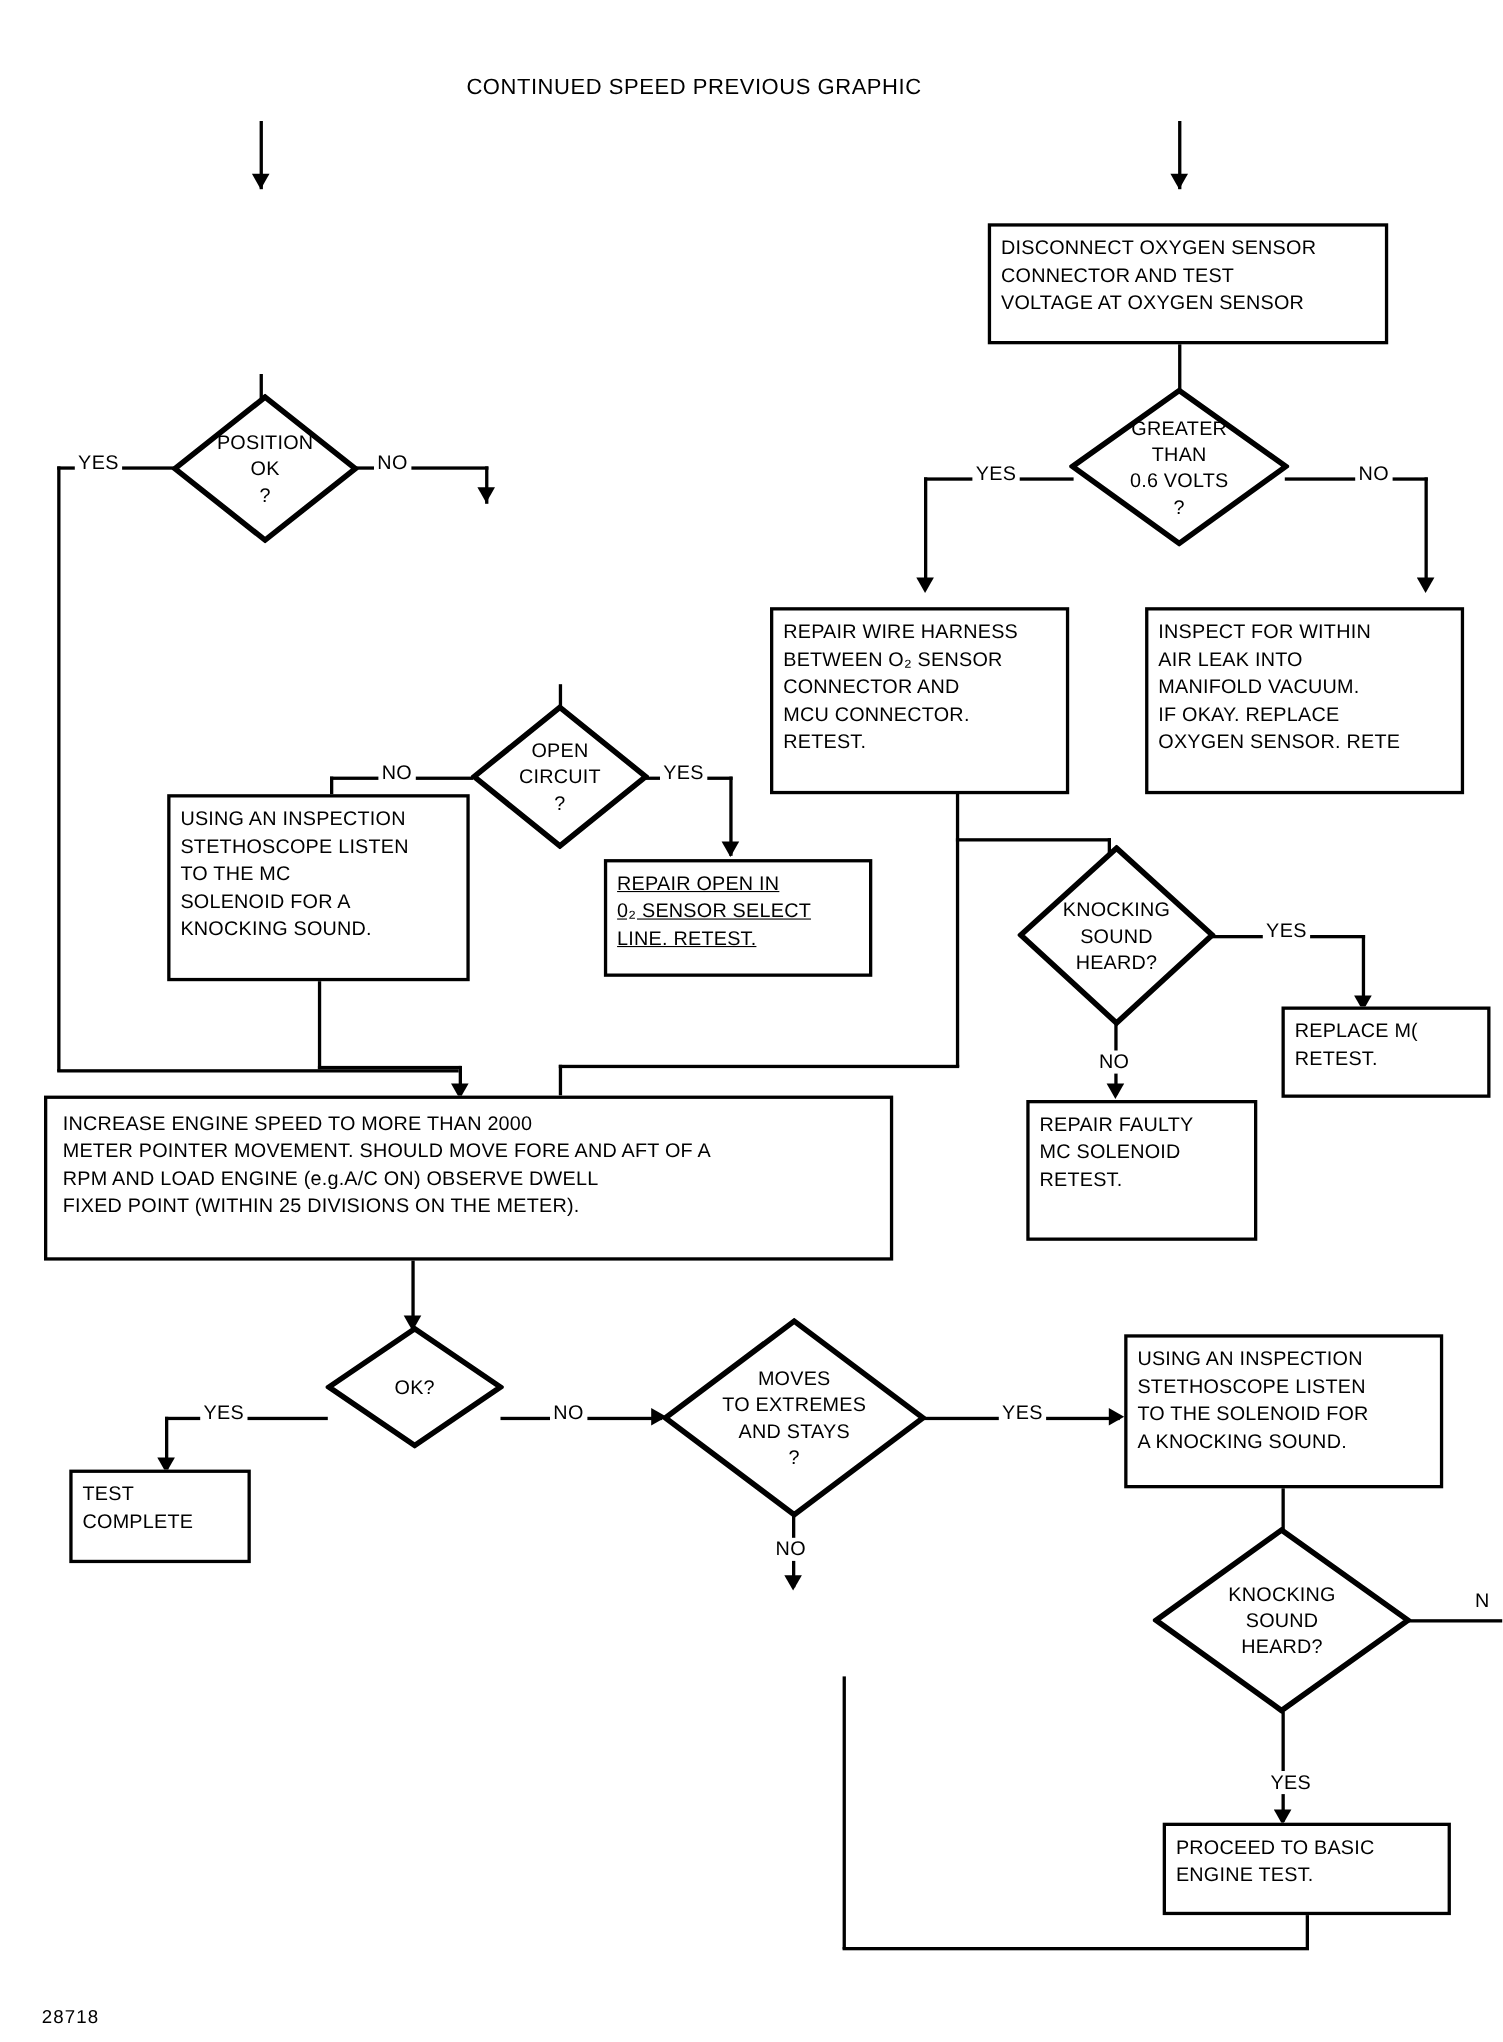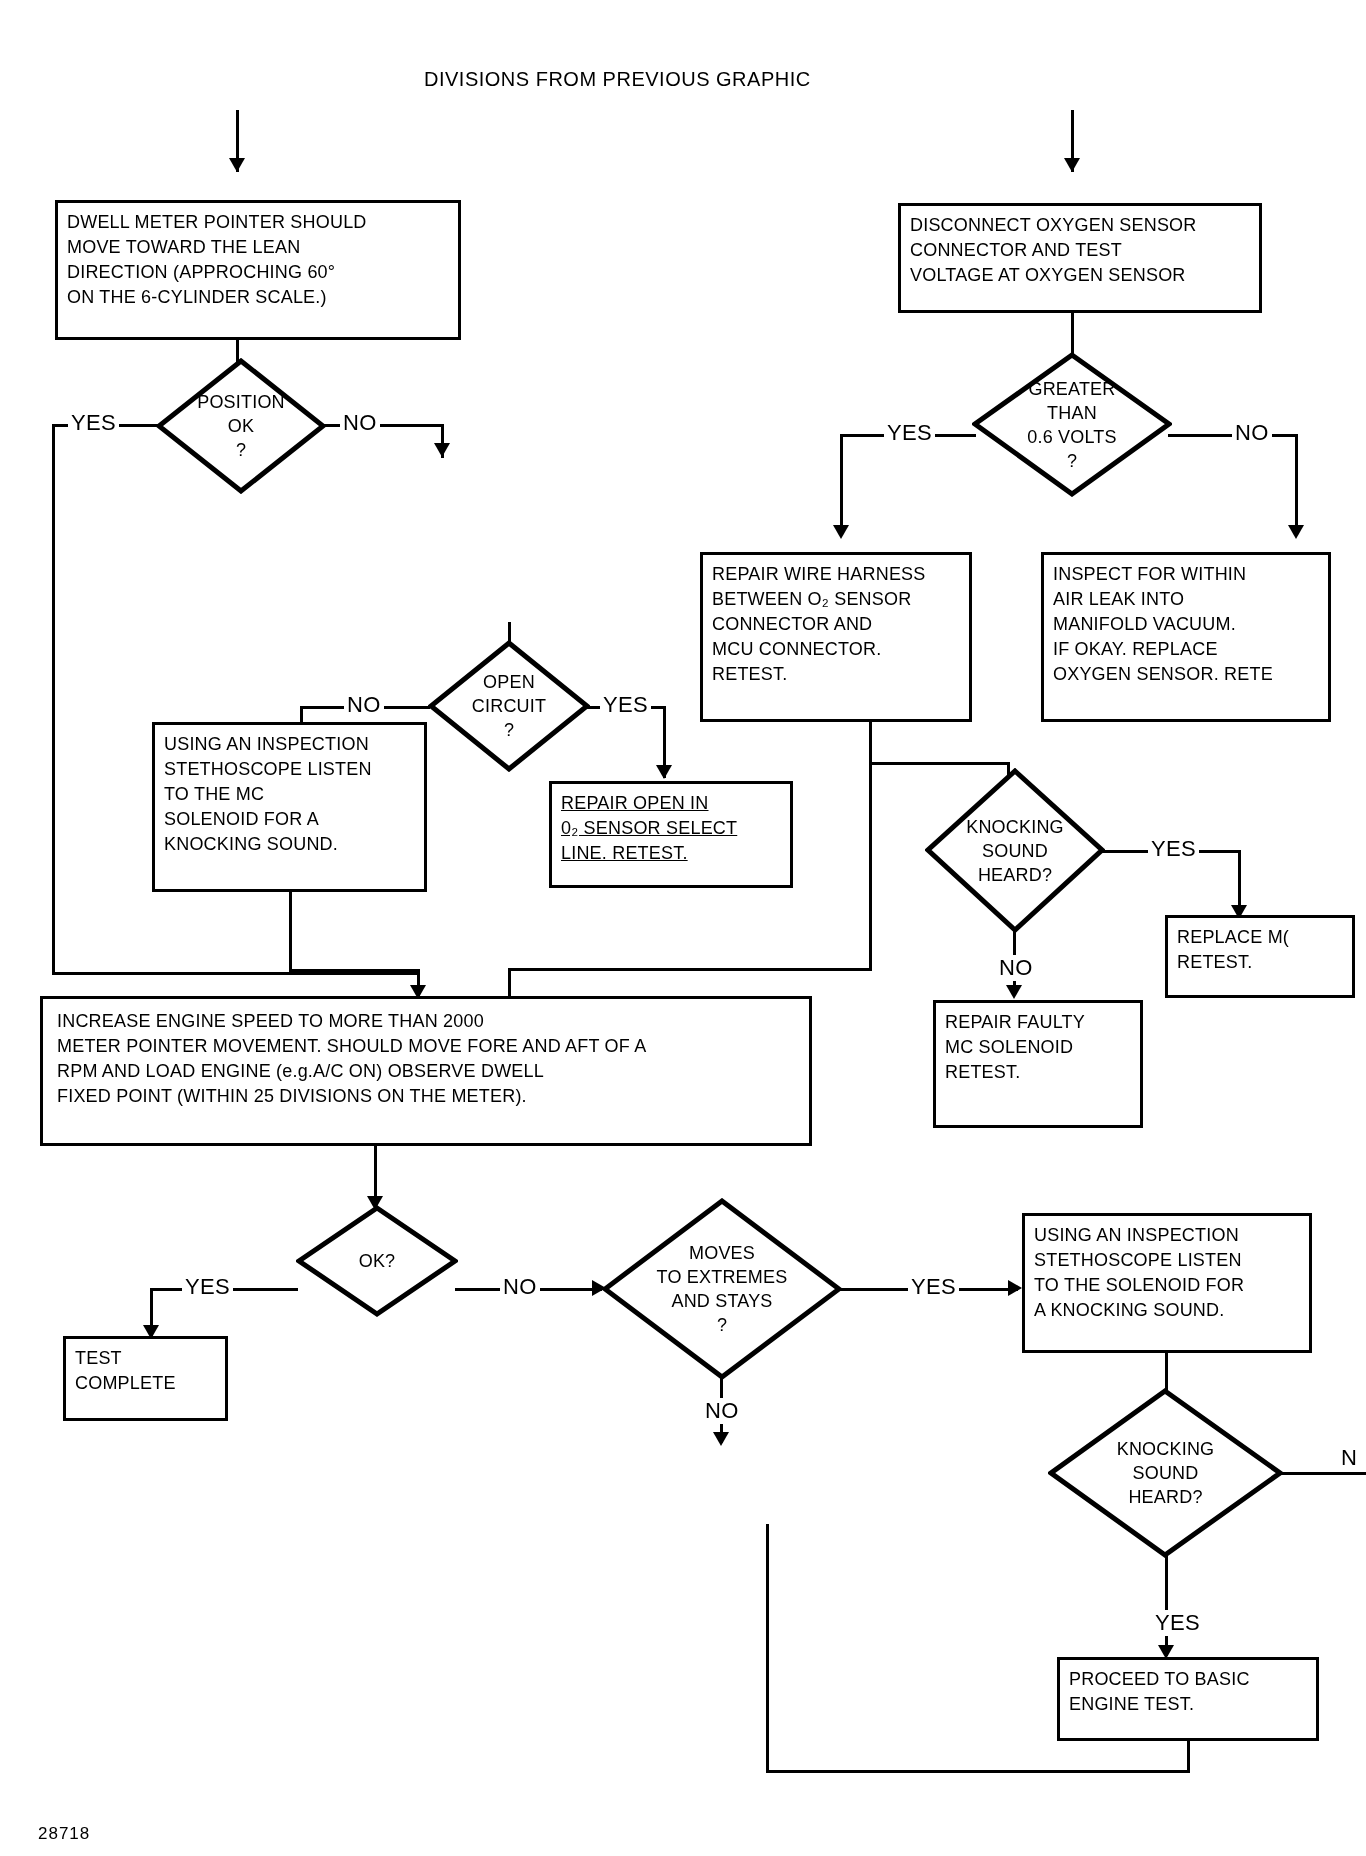--- a/index.html
+++ b/index.html
@@ -51,21 +51,21 @@
     width: 100%;
     transform: translateY(-50%);
     text-align: center;
     font-size: 18px;
     line-height: 24px;
     letter-spacing: 0.2px;
   }
   .diamond .dlabel .ln { display: block; white-space: nowrap; }
   .edgelbl {
     position: absolute;
-    font-size: 22px;
+    font-size: 18px;
     background: #fff;
     padding: 0 3px;
     letter-spacing: 0.3px;
     white-space: nowrap;
   }
   .ln-h, .ln-v {
     position: absolute;
     background: #000;
   }
   .ln-h { height: 3px; }
@@ -88,34 +88,28 @@
     position: absolute;
     font-size: 17px;
     letter-spacing: 1px;
   }
 </style>
 </head>
 <body>
 
 <div id="page">
 
-  <div class="title" style="left:424px; top:68px;">DIVISIONS FROM PREVIOUS GRAPHIC</div>
+  <div class="title" style="left:424px; top:68px;">CONTINUED SPEED PREVIOUS GRAPHIC</div>
 
   <div class="ln-v" style="left:236px; top:110px; height:62px;"></div>
   <div class="arrow down" style="left:229px; top:158px;"></div>
 
   <div class="ln-v" style="left:1071px; top:110px; height:62px;"></div>
   <div class="arrow down" style="left:1064px; top:158px;"></div>
 
-  <div class="box" style="left:55px; top:200px; width:406px; height:140px;">
-    <span class="ln">DWELL METER POINTER SHOULD</span>
-    <span class="ln">MOVE TOWARD THE LEAN</span>
-    <span class="ln">DIRECTION (APPROCHING 60°</span>
-    <span class="ln">ON THE 6-CYLINDER SCALE.)</span>
-  </div>
 
   <div class="ln-v" style="left:236px; top:340px; height:22px;"></div>
 
   <div class="diamond" style="left:156px; top:358px; width:170px; height:136px;">
     <svg class="shape" viewBox="0 0 170 136" preserveAspectRatio="none">
       <polygon points="85,3 167,68 85,133 3,68" fill="#fff" stroke="#000" stroke-width="5"></polygon>
     </svg>
     <div class="dlabel">
       <span class="ln">POSITION</span>
       <span class="ln">OK</span>

